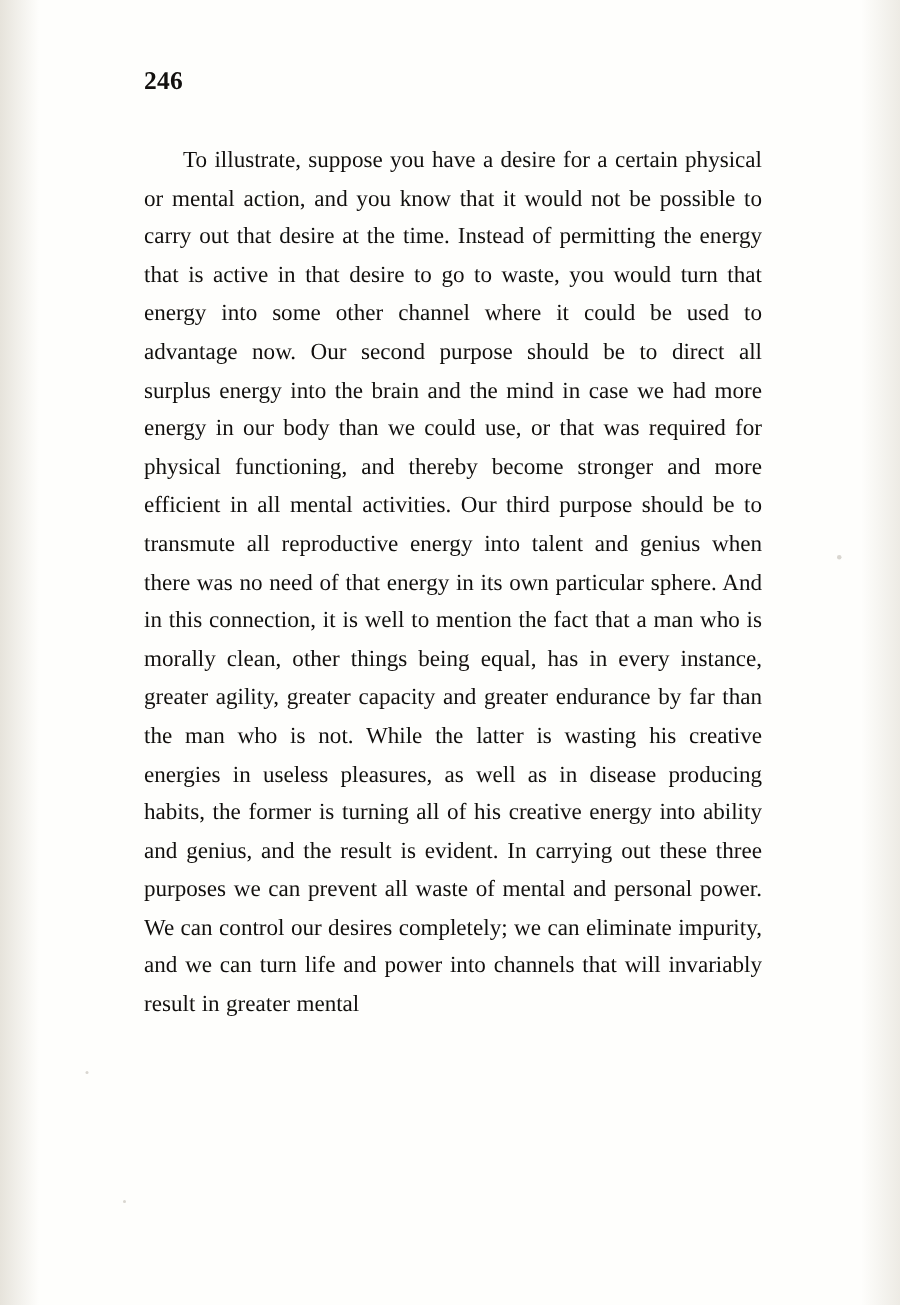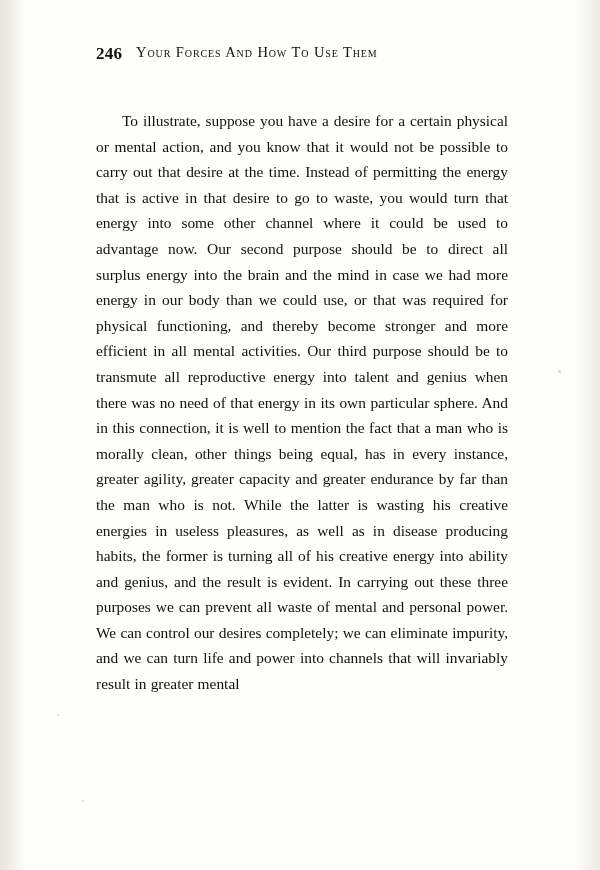--- a/index.html
+++ b/index.html
@@ -22,23 +22,23 @@
     overflow: hidden;
   }
   .page-inner {
     position: absolute;
     left: 96px;
     top: 44px;
     width: 412px;
   }
   .header {
     display: flex;
-    align-items: flex-start;
-    gap: 14px;
-    margin-bottom: 44px;
+    align-items: flex-end;
+    gap: 24px;
+    margin-bottom: 30px;
     white-space: nowrap;
   }
   .folio {
     font-size: 17px;
     font-weight: bold;
     letter-spacing: 0.2px;
   }
   .running-head {
     font-size: 14.5px;
     font-variant: small-caps;
@@ -90,21 +90,20 @@
   <div class="edge-shade edge-right"></div>
 
   <div class="speck" style="left:558px; top:370px; width:3px; height:3px;"></div>
   <div class="speck" style="left:57px; top:714px; width:2px; height:2px;"></div>
   <div class="speck" style="left:82px; top:800px; width:2px; height:2px;"></div>
 
   <div class="page-inner">
 
     <div class="header">
       <span class="folio">246</span>
-      <span class="running-head">Your Forces and How to Use Them</span>
     </div>
 
     <div class="body-text">
       <p>To illustrate, suppose you have a desire for a certain physical or mental action, and you know that it would not be possible to carry out that desire at the time. Instead of permitting the energy that is active in that desire to go to waste, you would turn that energy into some other channel where it could be used to advantage now. Our second purpose should be to direct all surplus energy into the brain and the mind in case we had more energy in our body than we could use, or that was required for physical functioning, and thereby become stronger and more efficient in all mental activities. Our third purpose should be to transmute all reproductive energy into talent and genius when there was no need of that energy in its own particular sphere. And in this connection, it is well to mention the fact that a man who is morally clean, other things being equal, has in every instance, greater agility, greater capacity and greater endurance by far than the man who is not. While the latter is wasting his creative energies in useless pleasures, as well as in disease producing habits, the former is turning all of his creative energy into ability and genius, and the result is evident. In carrying out these three purposes we can prevent all waste of mental and personal power. We can control our desires completely; we can eliminate impurity, and we can turn life and power into channels that will invariably result in greater mental</p>
     </div>
 
   </div>
 </div>
 
 </body></html>

